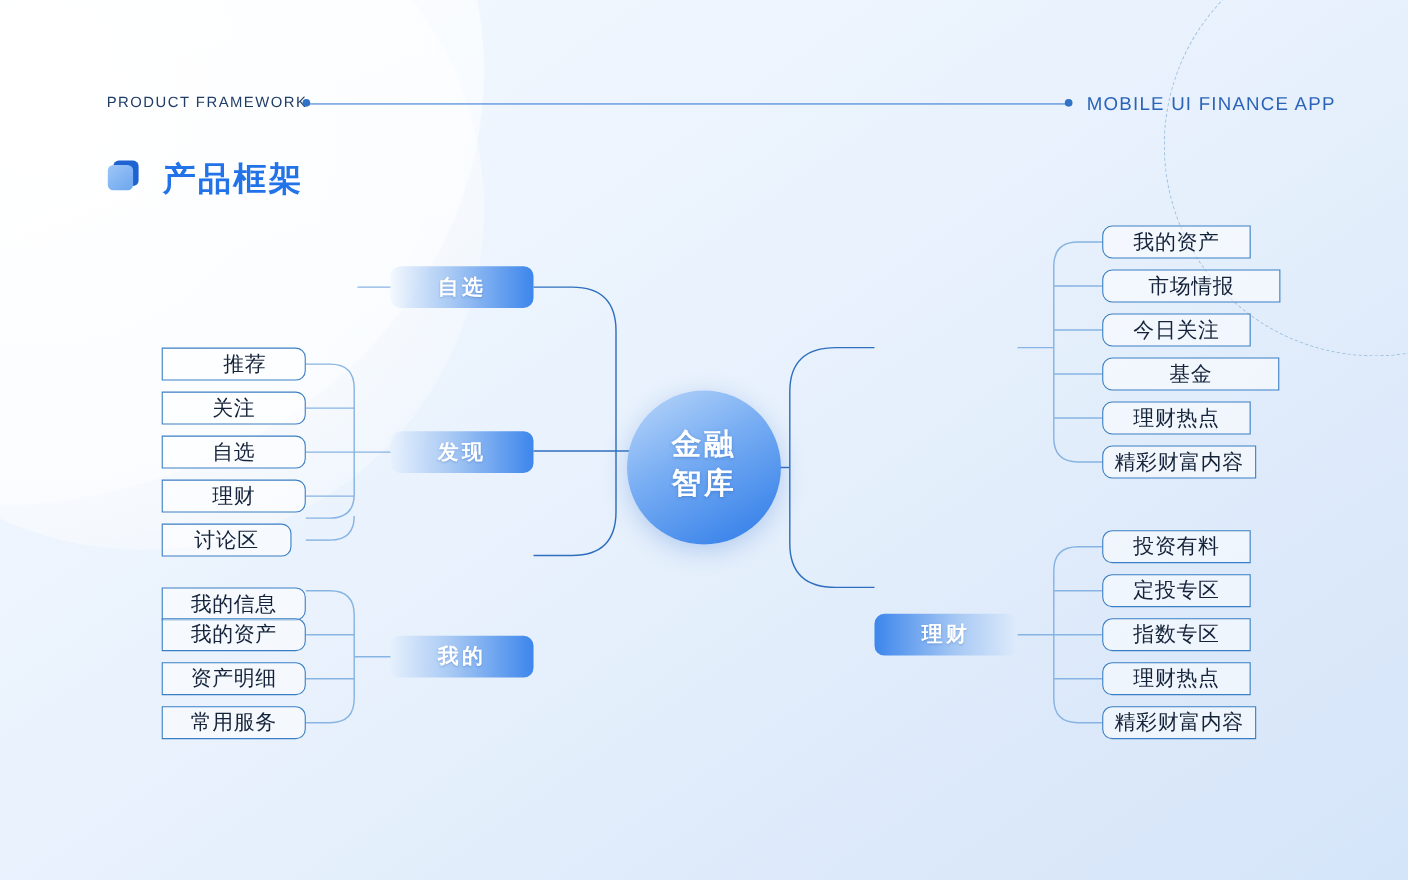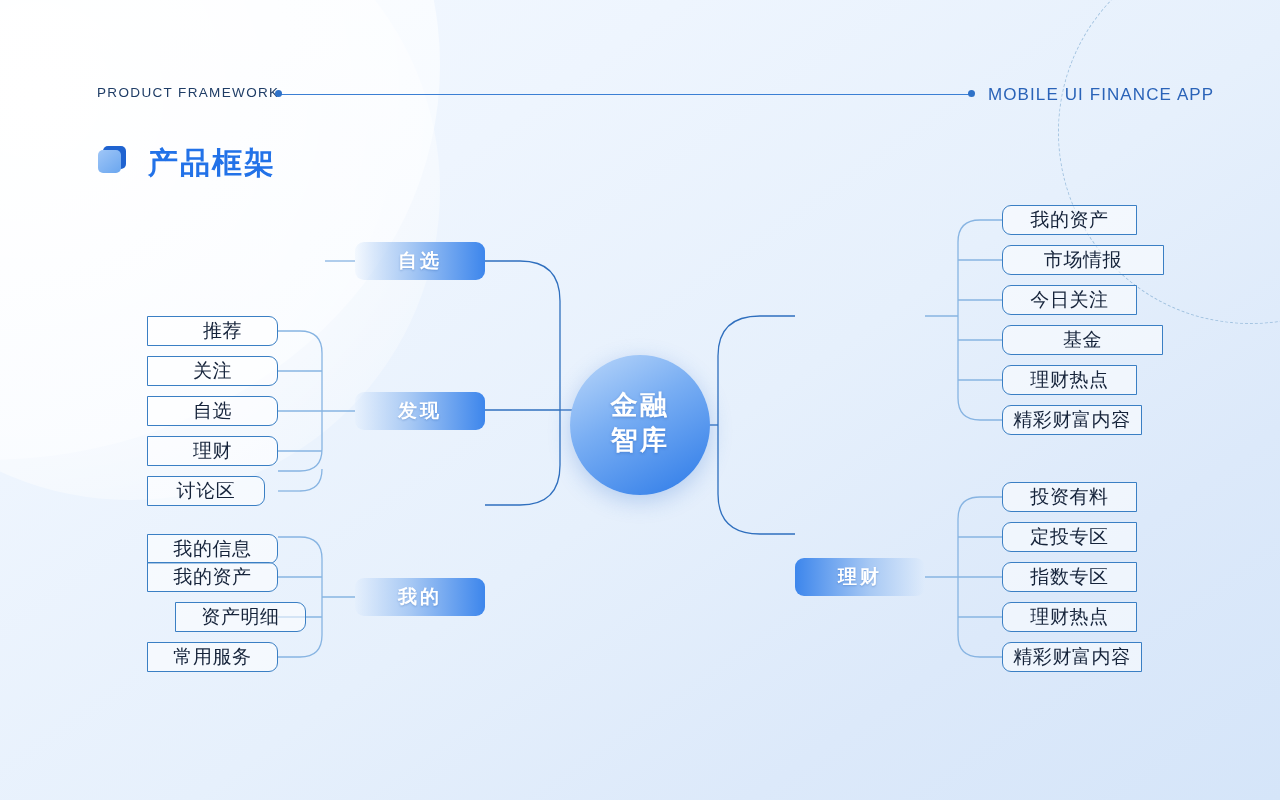--- a/index.html
+++ b/index.html
@@ -187,21 +187,21 @@
 
 
   <div class="node leaf left" style="left:147px;top:316px;width:131px;padding-left:20px;">推荐</div>
   <div class="node leaf left" style="left:147px;top:356px;width:131px;">关注</div>
   <div class="node leaf left" style="left:147px;top:396px;width:131px;">自选</div>
   <div class="node leaf left" style="left:147px;top:436px;width:131px;">理财</div>
   <div class="node leaf left" style="left:147px;top:476px;width:118px;">讨论区</div>
 
   <div class="node leaf left" style="left:147px;top:522px;width:131px;margin-top:12px;">我的信息</div>
   <div class="node leaf left" style="left:147px;top:562px;width:131px;">我的资产</div>
-  <div class="node leaf left" style="left:147px;top:602px;width:131px;margin-left:28px;">资产明细</div>
+  <div class="node leaf left" style="left:147px;top:602px;width:131px;">资产明细</div>
   <div class="node leaf left" style="left:147px;top:642px;width:131px;">常用服务</div>
 
   <div class="node leaf right" style="left:1002px;top:205px;width:135px;">我的资产</div>
   <div class="node leaf right" style="left:1002px;top:245px;width:162px;">市场情报</div>
   <div class="node leaf right" style="left:1002px;top:285px;width:135px;">今日关注</div>
   <div class="node leaf right" style="left:1002px;top:325px;width:161px;text-align:center;">基金</div>
   <div class="node leaf right" style="left:1002px;top:365px;width:135px;">理财热点</div>
   <div class="node leaf right" style="left:1002px;top:405px;width:140px;">精彩财富内容</div>
 
   <div class="node leaf right" style="left:1002px;top:482px;width:135px;">投资有料</div>

